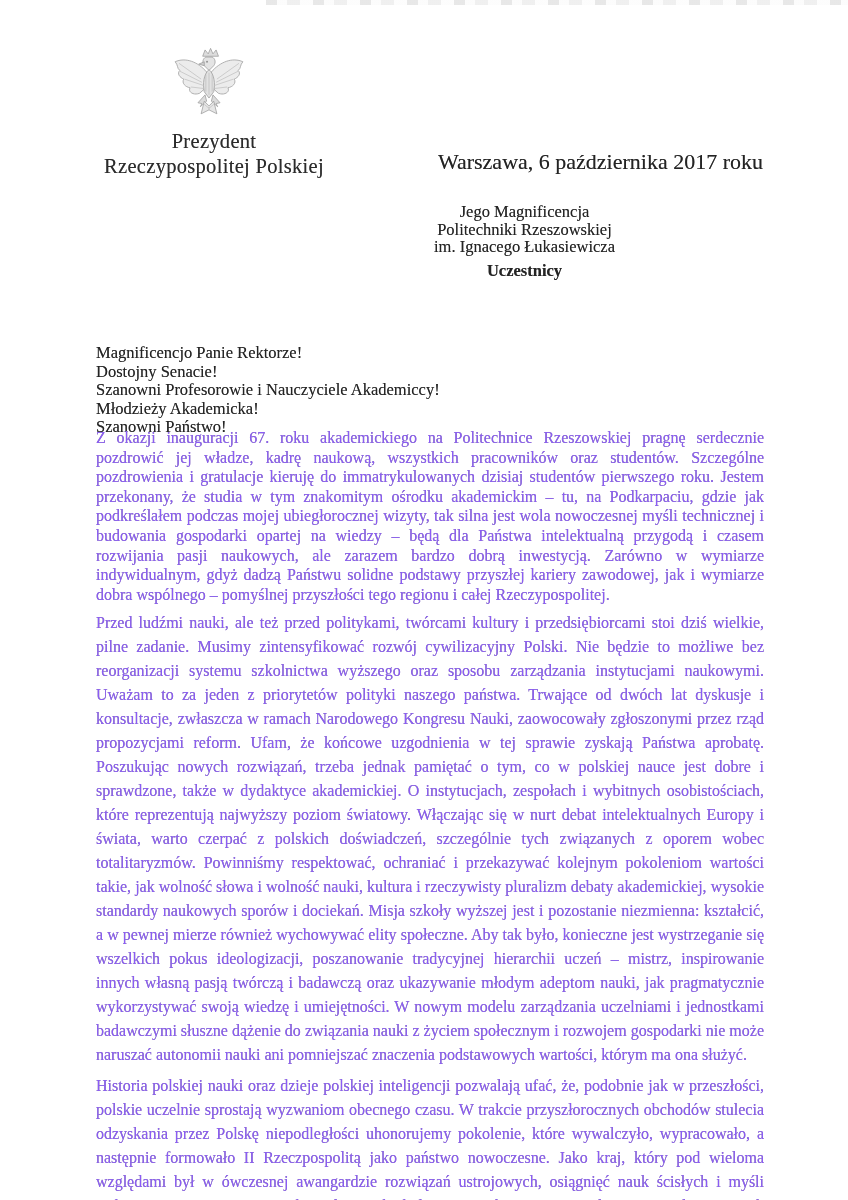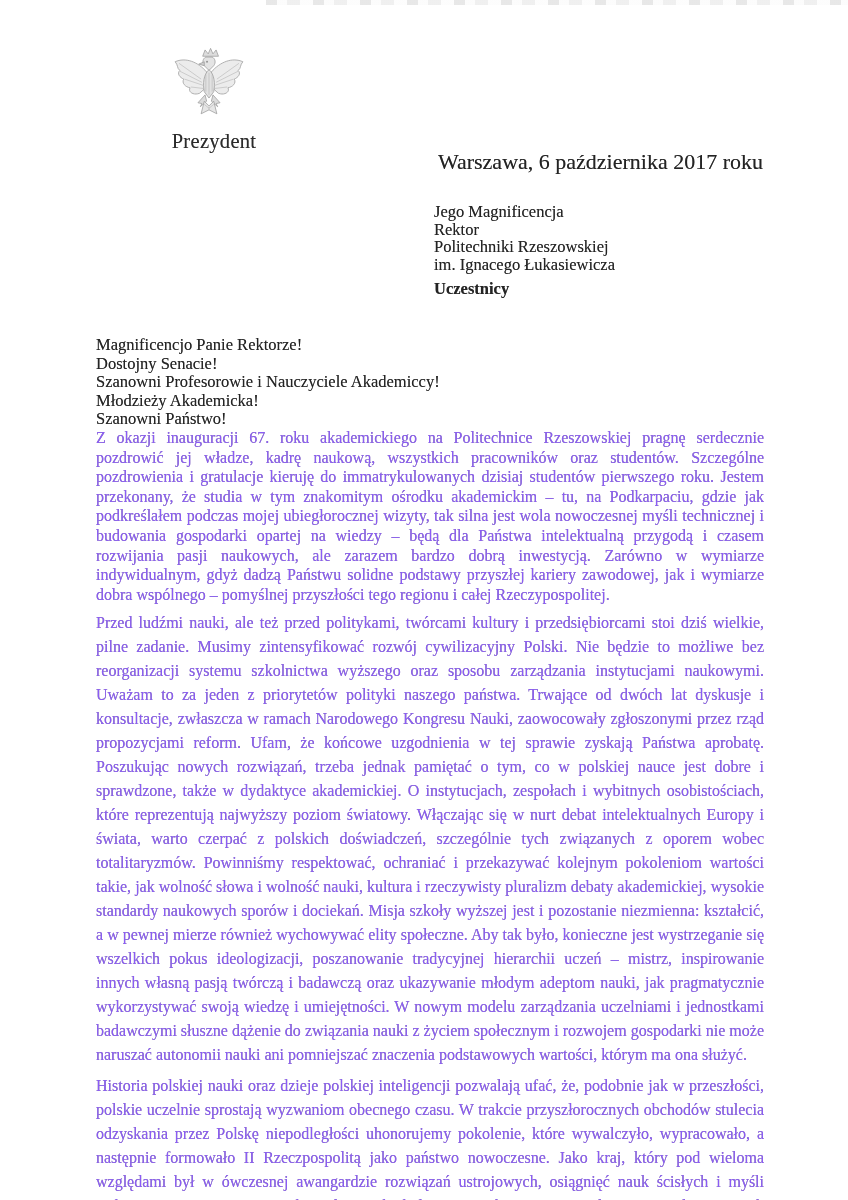--- a/index.html
+++ b/index.html
@@ -43,25 +43,26 @@
     top: 149px; right: 85px;
     font-size: 22px;
     color: #242424;
   }
   .recipient {
     position: absolute;
     left: 434px; top: 203px;
     font-size: 16.5px;
     line-height: 17.6px;
     color: #242424;
+    text-align: center;
   }
   .recipient .participants { margin-top: 6.5px; font-weight: bold; }
   .salutation {
     position: absolute;
-    left: 96px; top: 336px;
+    left: 96px; top: 344px;
     font-size: 16.5px;
     line-height: 18.5px;
     color: #242424;
   }
   .letter-body {
     position: absolute;
     left: 96px; top: 428px; width: 668px;
     font-size: 16px;
     text-align: justify;
     color: #8b5cf6;
@@ -95,27 +96,27 @@
         <path d="M88,22 L60,42 M87,32 L59,46 M81,42 L57,50 M73,52 L56,54"></path>
         <path d="M46,36 L46,58 M50,34 L50,62 M54,36 L54,58"></path>
         <path d="M44,74 L50,79 M56,74 L50,79 M50,77 L50,81"></path>
       </g>
       <circle cx="47.5" cy="20" r="1.2" fill="#8f8f8f"></circle>
     </svg>
   </div>
 
   <div class="sender">
     <div>Prezydent</div>
+    <div>Rzeczypospolitej Polskiej</div>
   </div>
 
   <div class="dateline">Warszawa, 6 października 2017 roku</div>
 
   <div class="recipient">
     <div>Jego Magnificencja</div>
-    <div>Rektor</div>
     <div>Politechniki Rzeszowskiej</div>
     <div>im. Ignacego Łukasiewicza</div>
     <div class="participants">
       <div>Uczestnicy</div>
     </div>
   </div>
 
   <div class="salutation">
     <div>Magnificencjo Panie Rektorze!</div>
     <div>Dostojny Senacie!</div>

